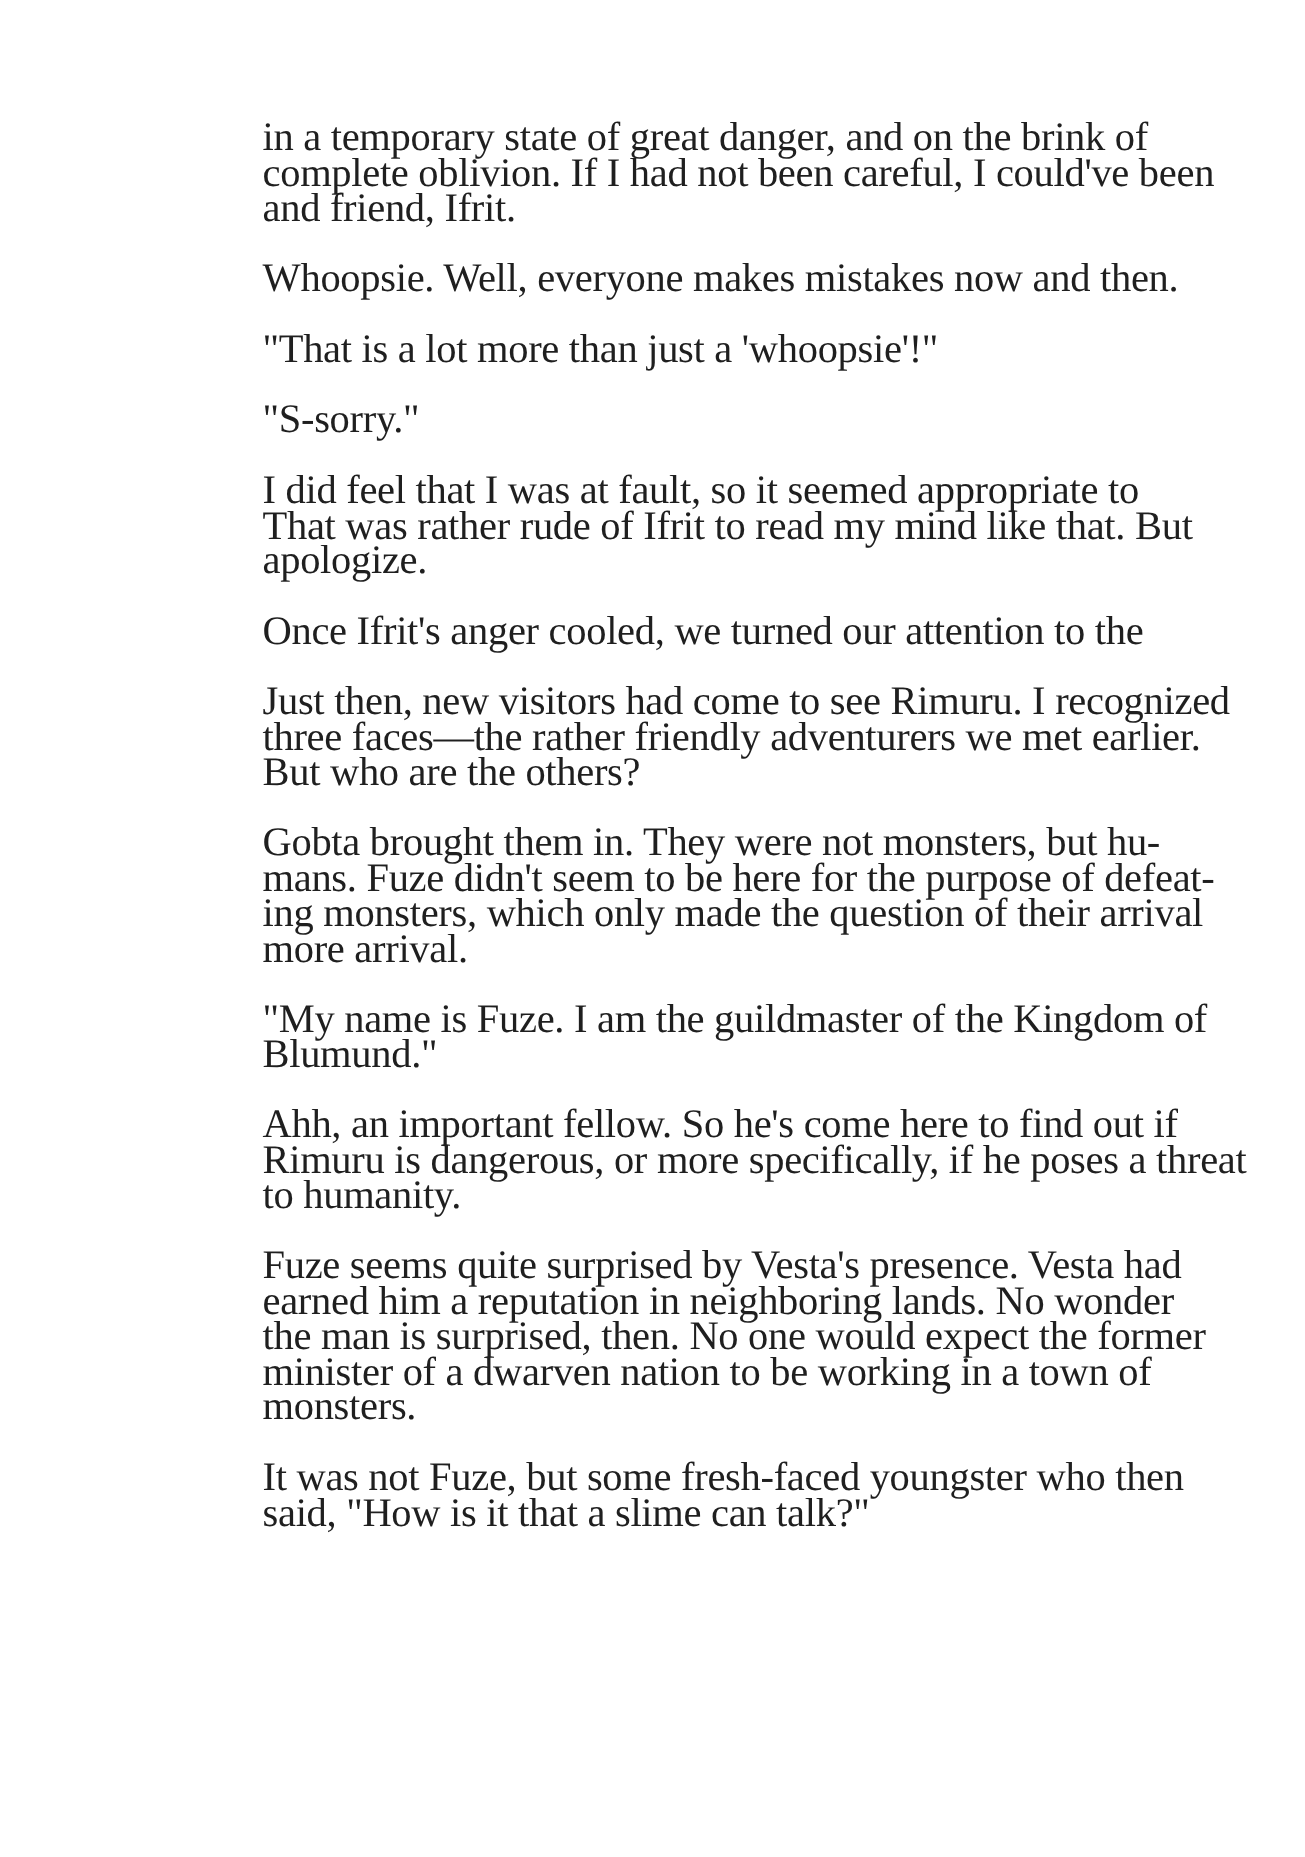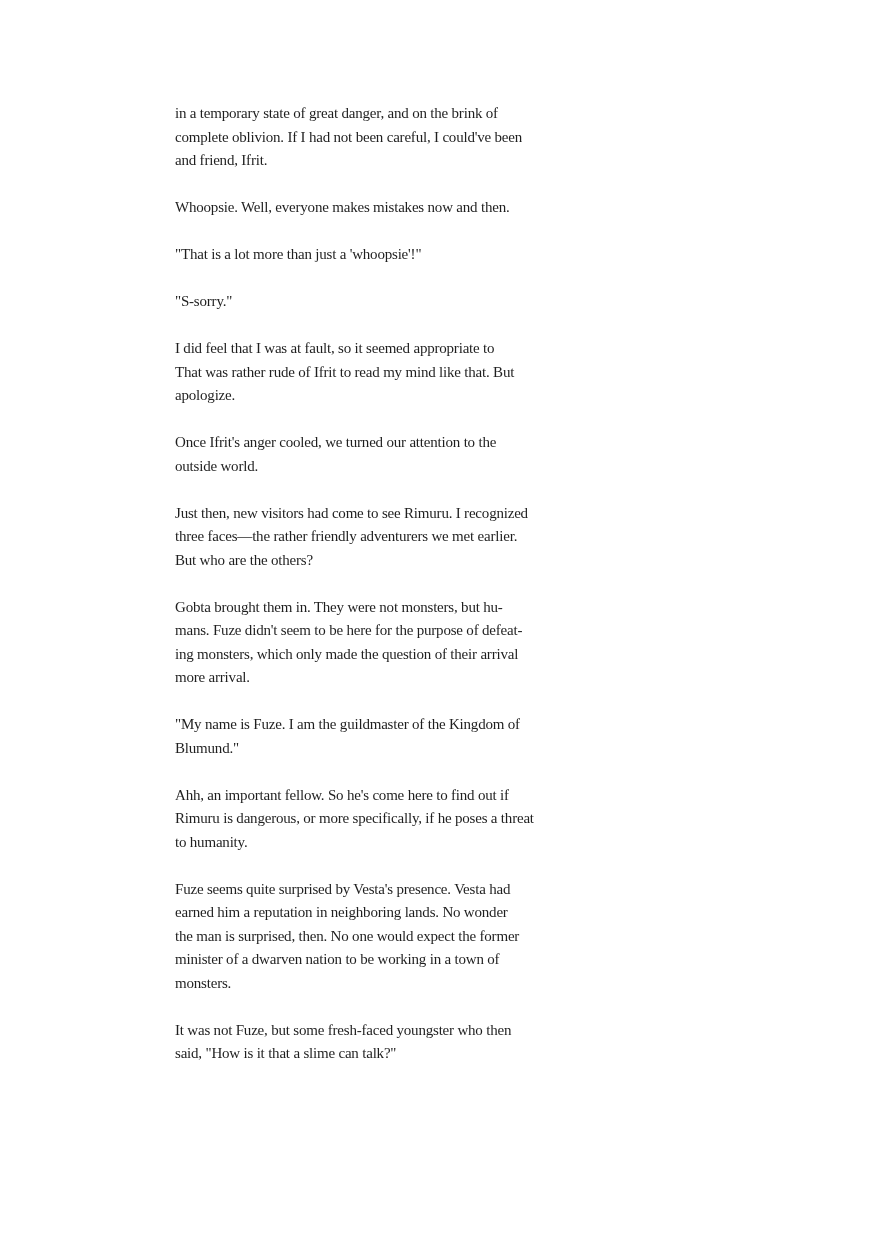--- a/index.html
+++ b/index.html
@@ -14,25 +14,25 @@
   }
   .page {
     position: relative;
     width: 870px;
     height: 1238px;
     background: #ffffff;
     overflow: hidden;
   }
   .text-block {
     position: absolute;
-    top: 102px;
+    top: 80px;
     left: 175px;
     width: 540px;
     color: #1f1f1f;
-    font-size: 15px;
+    font-size: 27px;
     line-height: 23.5px;
     letter-spacing: -0.2px;
   }
   .paragraph {
     margin: 0 0 23.5px 0;
   }
   .line {
     white-space: pre;
   }
 </style>
@@ -55,21 +55,20 @@
       <div class="paragraph">
         <div class="line">"S-sorry."</div>
       </div>
       <div class="paragraph">
         <div class="line">I did feel that I was at fault, so it seemed appropriate to</div>
         <div class="line">That was rather rude of Ifrit to read my mind like that. But</div>
         <div class="line">apologize.</div>
       </div>
       <div class="paragraph">
         <div class="line">Once Ifrit's anger cooled, we turned our attention to the</div>
-        <div class="line">outside world.</div>
       </div>
       <div class="paragraph">
         <div class="line">Just then, new visitors had come to see Rimuru. I recognized</div>
         <div class="line">three faces—the rather friendly adventurers we met earlier.</div>
         <div class="line">But who are the others?</div>
       </div>
       <div class="paragraph">
         <div class="line">Gobta brought them in. They were not monsters, but hu-</div>
         <div class="line">mans. Fuze didn't seem to be here for the purpose of defeat-</div>
         <div class="line">ing monsters, which only made the question of their arrival</div>

